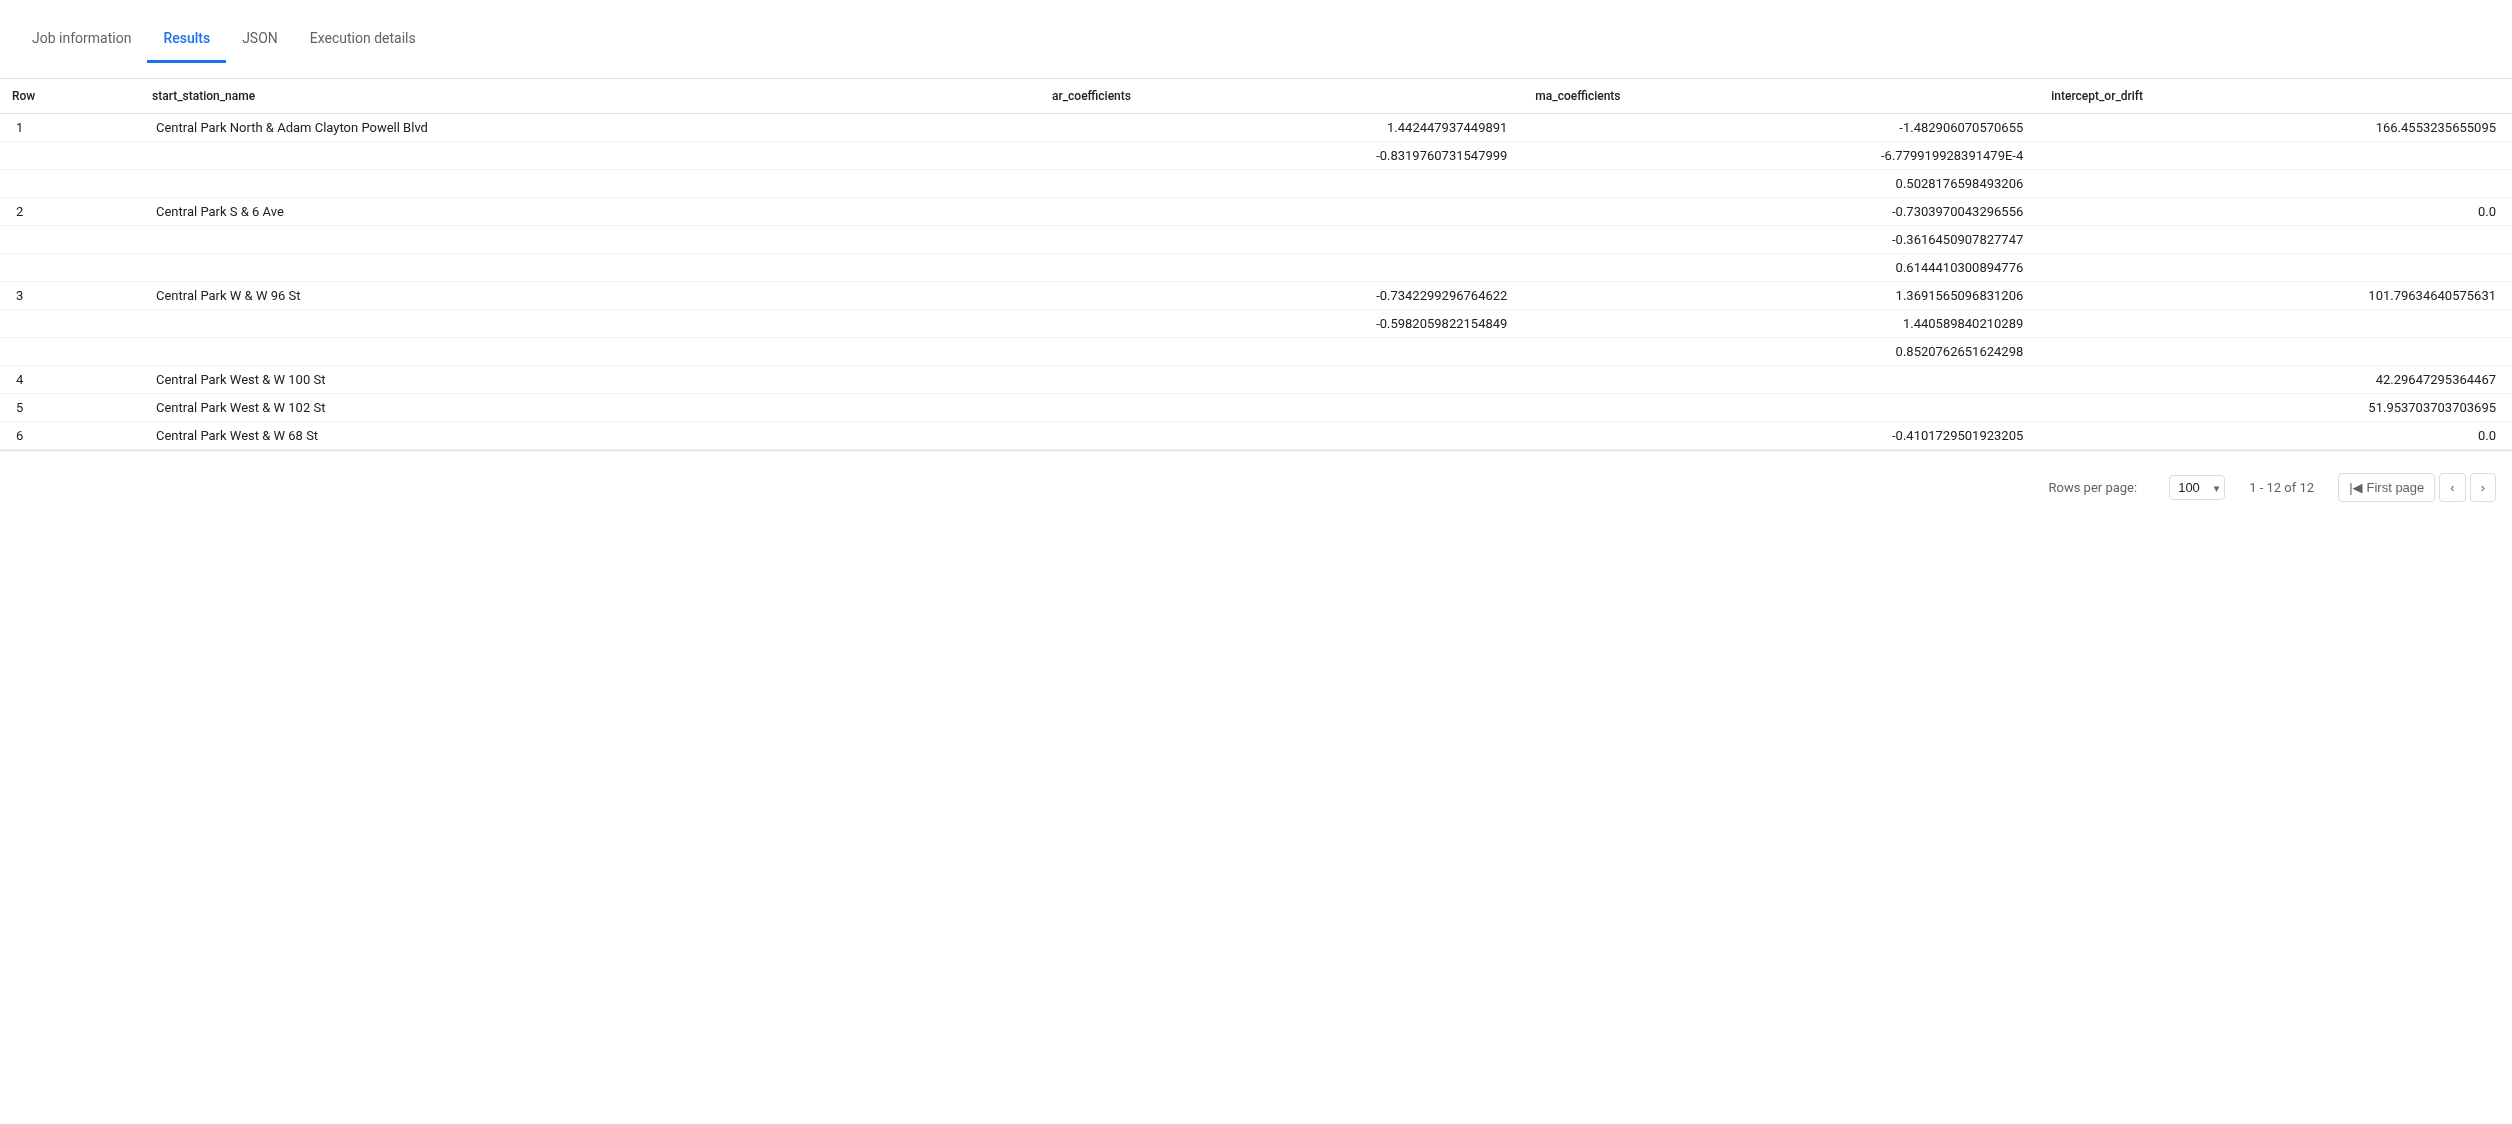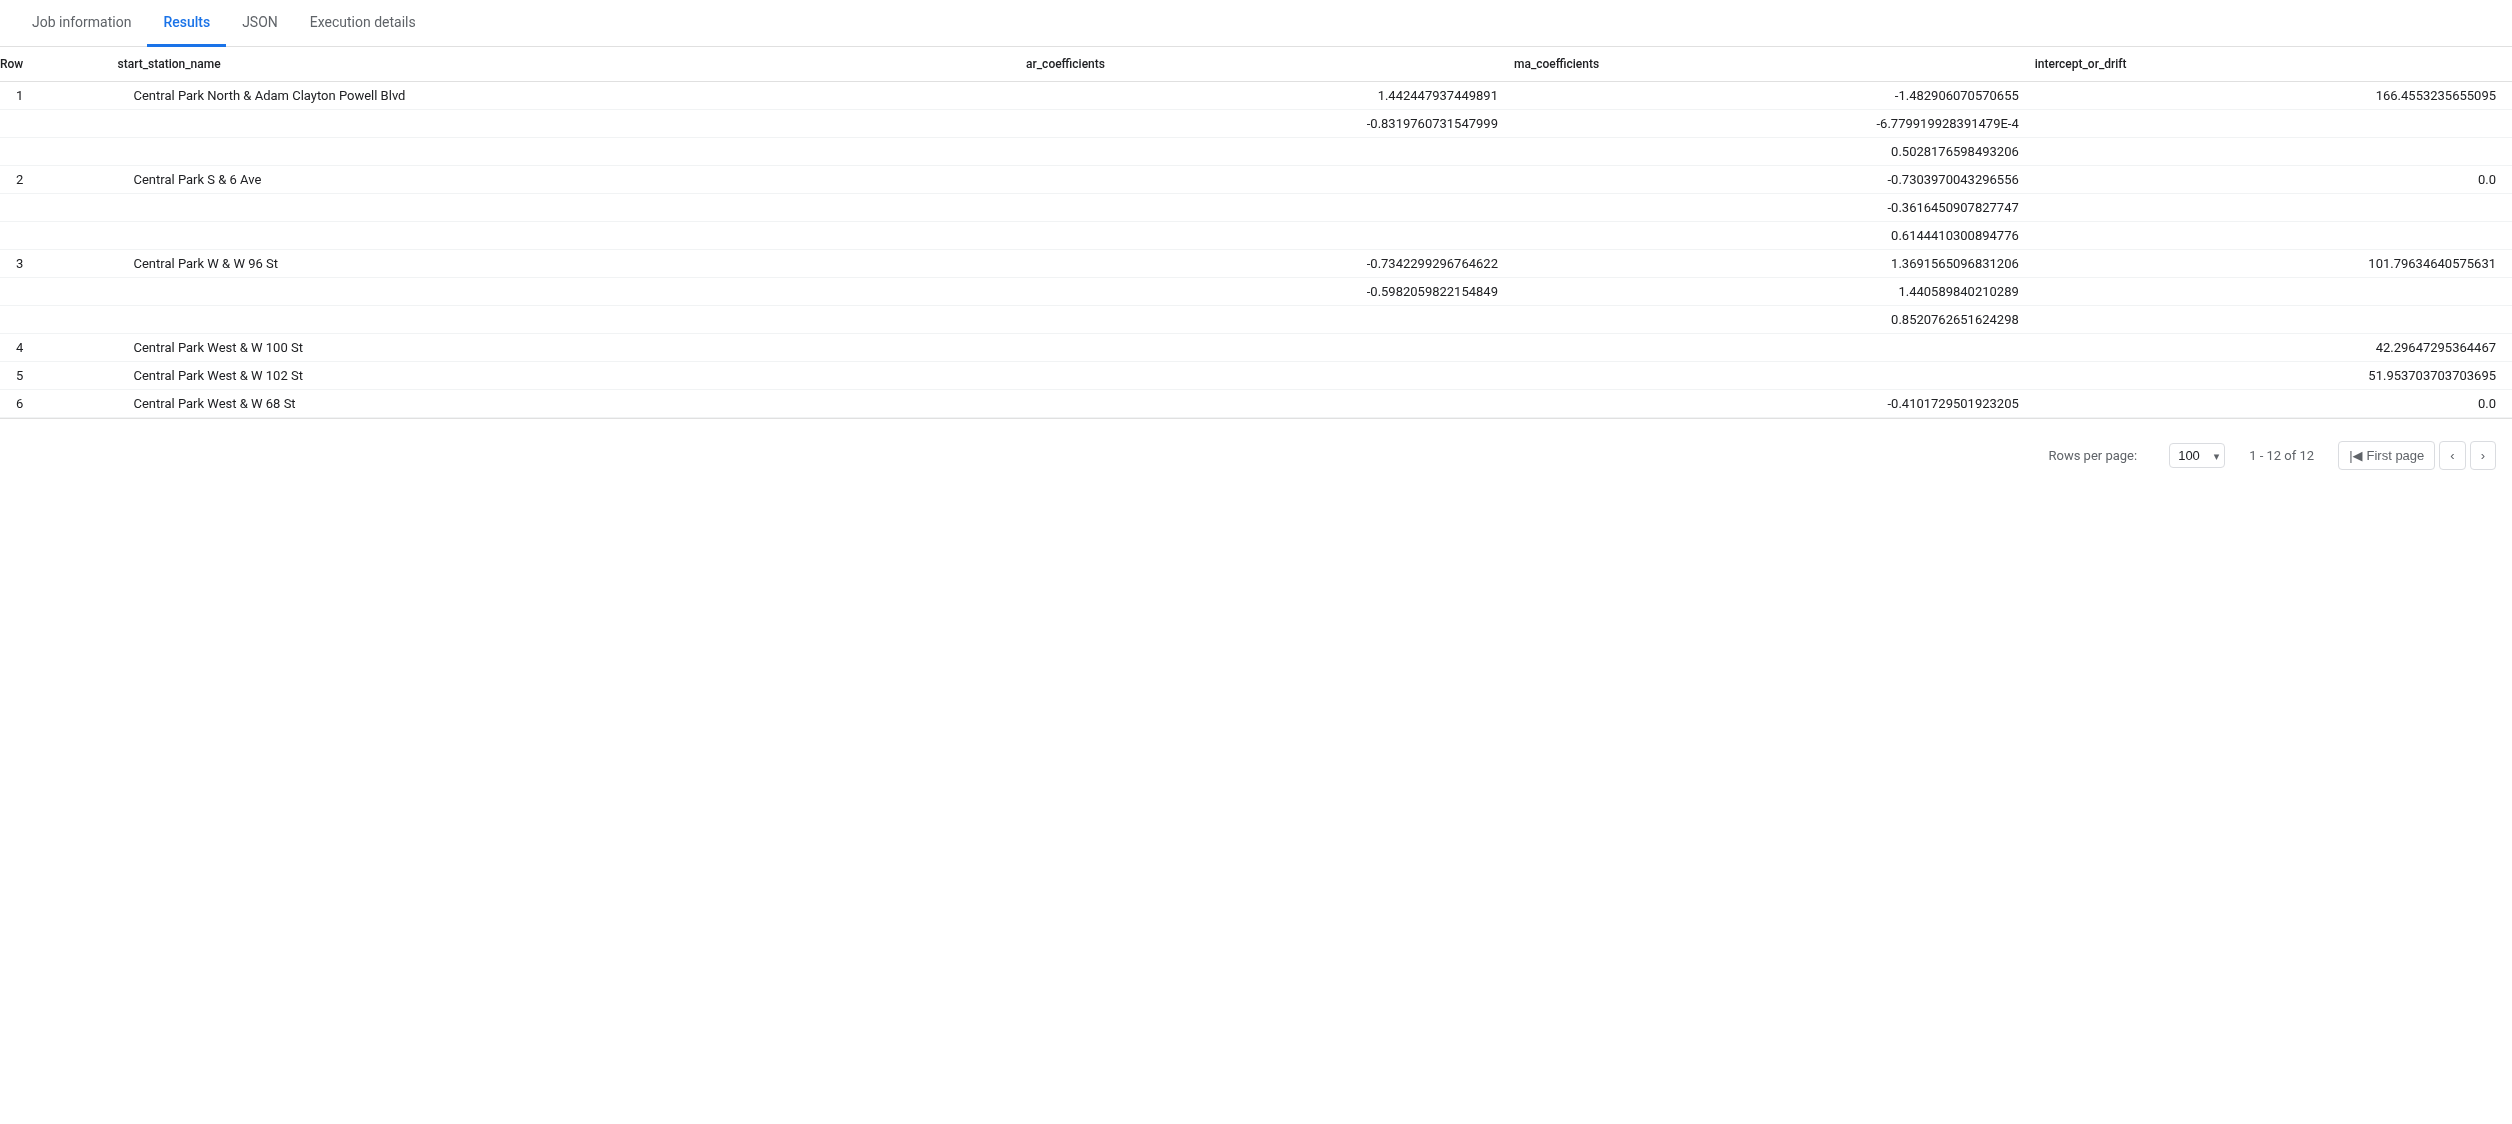--- a/index.html
+++ b/index.html
@@ -7,21 +7,21 @@
       font-family: 'Roboto', Arial, sans-serif;
       font-size: 13px;
       background: #fff;
       color: #202124;
     }
 
     
     .tabs {
       display: flex;
       border-bottom: 1px solid #e0e0e0;
-      padding: 0 16px;
+      padding: 16px 16px;
     }
     .tab {
       padding: 14px 16px;
       cursor: pointer;
       font-size: 14px;
       color: #5f6368;
       border-bottom: 3px solid transparent;
       margin-bottom: -1px;
     }
     .tab.active {
@@ -41,21 +41,21 @@
       border-collapse: collapse;
       font-size: 13px;
     }
 
     thead tr {
       border-bottom: 1px solid #e0e0e0;
     }
 
     th {
       text-align: left;
-      padding: 10px 0;
+      padding: 10px 12px;
       font-weight: 500;
       color: #202124;
       font-size: 12px;
       white-space: nowrap;
       background: #fff;
     }
 
     th.num-col, td.num-col {
       text-align: left;
     }

